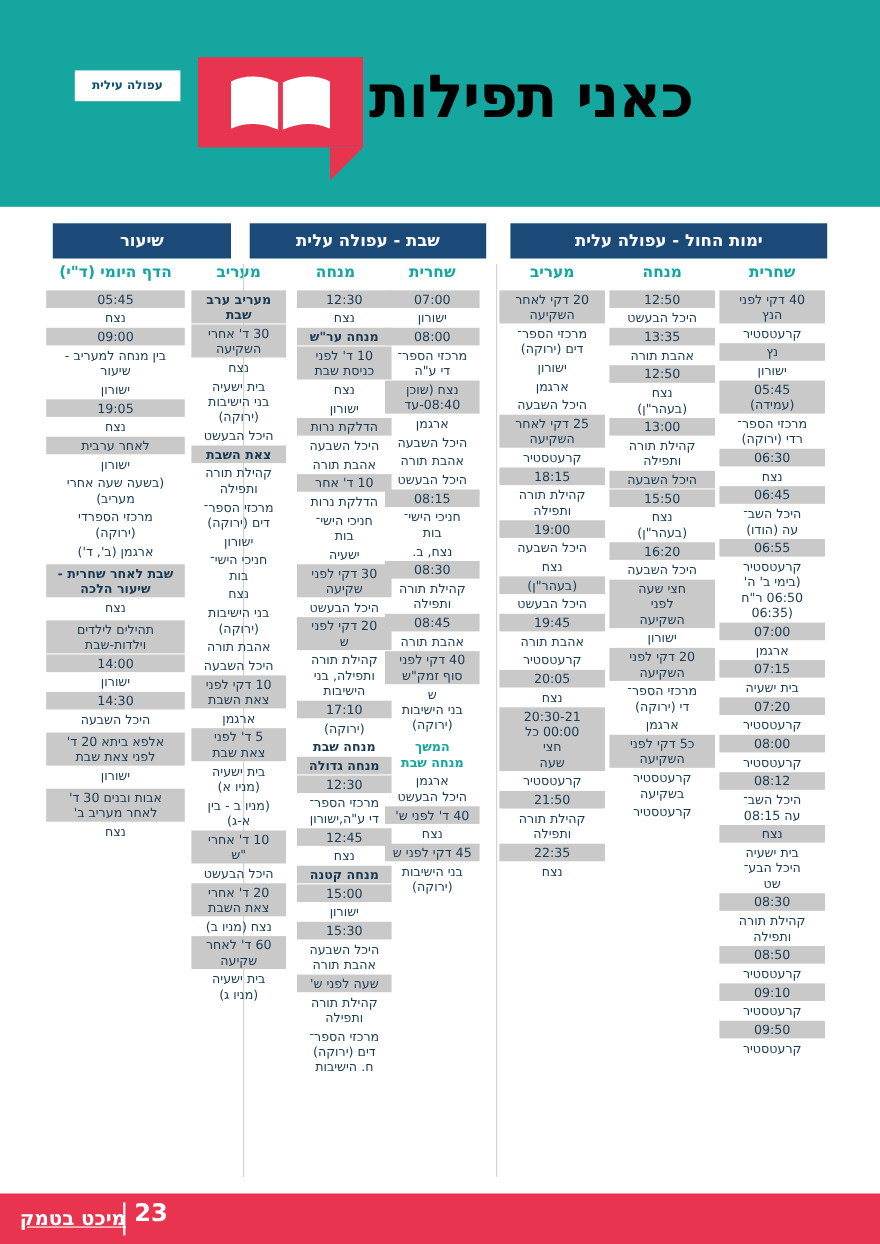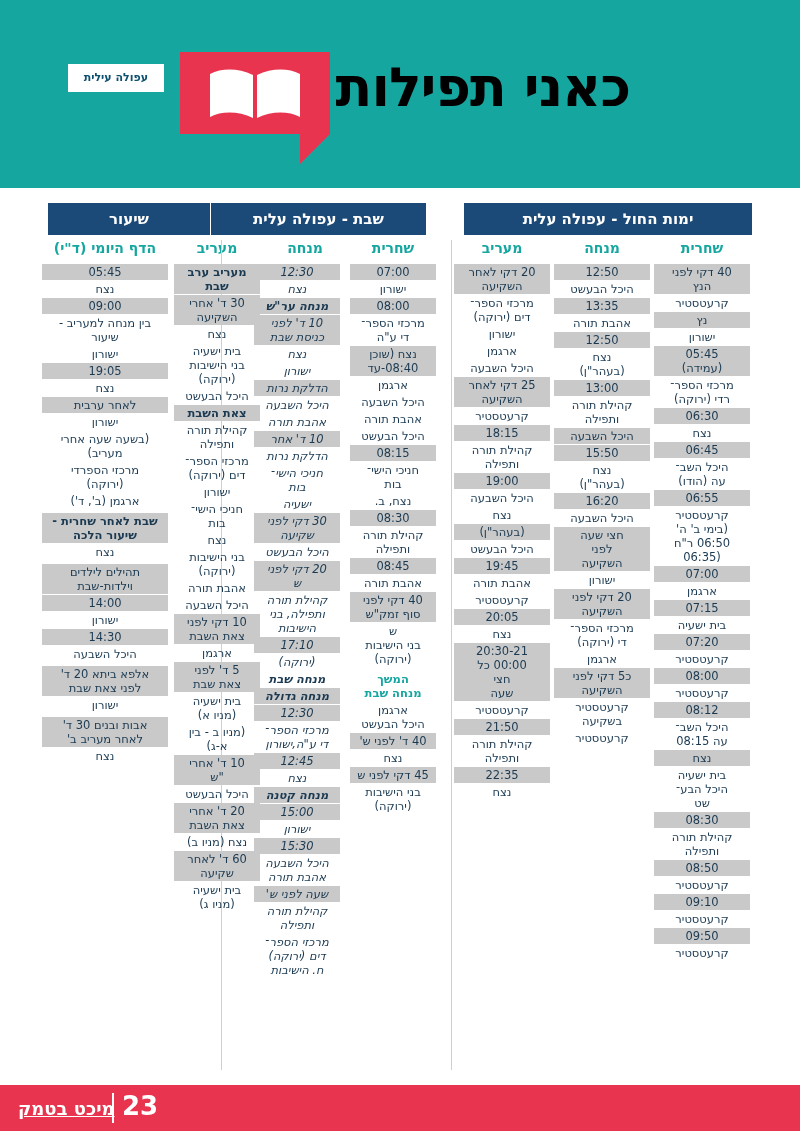--- a/index.html
+++ b/index.html
@@ -76,21 +76,21 @@
     top: 0;
     height: 32px;
     background: #1b4a78;
     color: #ffffff;
     font-size: 15px;
     font-weight: bold;
     display: flex; align-items: center; justify-content: center;
     direction: rtl;
   }
   .grp-weekday { right: 48px; width: 288px; }
-  .grp-shabbat { right: 374px; width: 215px; }
+  .grp-shabbat { right: 358px; width: 215px; }
   .grp-shiur   { right: 590px; width: 162px; }
 
   
   .sub-headers {
     position: absolute;
     top: 240px; left: 0; width: 800px;
     height: 22px;
   }
   .sub {
     position: absolute;
@@ -134,21 +134,21 @@
   .footer {
     position: absolute;
     bottom: 0; left: 0;
     width: 800px; height: 46px;
     background: #e8344e;
   }
   .footer-num {
     position: absolute;
     left: 122px; top: 6px;
     color: #ffffff;
-    font-size: 26px;
+    font-size: 22px;
     font-weight: bold;
   }
   .footer-brand {
     position: absolute;
     left: 18px; top: 13px;
     color: #ffffff;
     font-size: 18px;
     font-weight: bold;
     direction: rtl;
     text-decoration: underline;
@@ -337,21 +337,21 @@
       <div class="cell teal gap">המשך
 מנחה שבת</div>
       <div class="cell">ארגמן
 היכל הבעשט</div>
       <div class="cell sh">40 ד' לפני ש'</div>
       <div class="cell">נצח</div>
       <div class="cell sh">45 דקי לפני ש</div>
       <div class="cell">בני הישיבות
 (ירוקה)</div>
     </div>
-  <div class="col" style="right:460px;width:86px;font-style:italic;">
+  <div class="col" style="right:444px;width:86px;">
       <div class="cell sh">12:30</div>
       <div class="cell">נצח</div>
       <div class="cell sh b">מנחה ער"ש</div>
       <div class="cell sh">10 ד' לפני
 כניסת שבת</div>
       <div class="cell">נצח</div>
       <div class="cell">ישורון</div>
       <div class="cell sh">הדלקת נרות</div>
       <div class="cell">היכל השבעה</div>
       <div class="cell">אהבת תורה</div>

